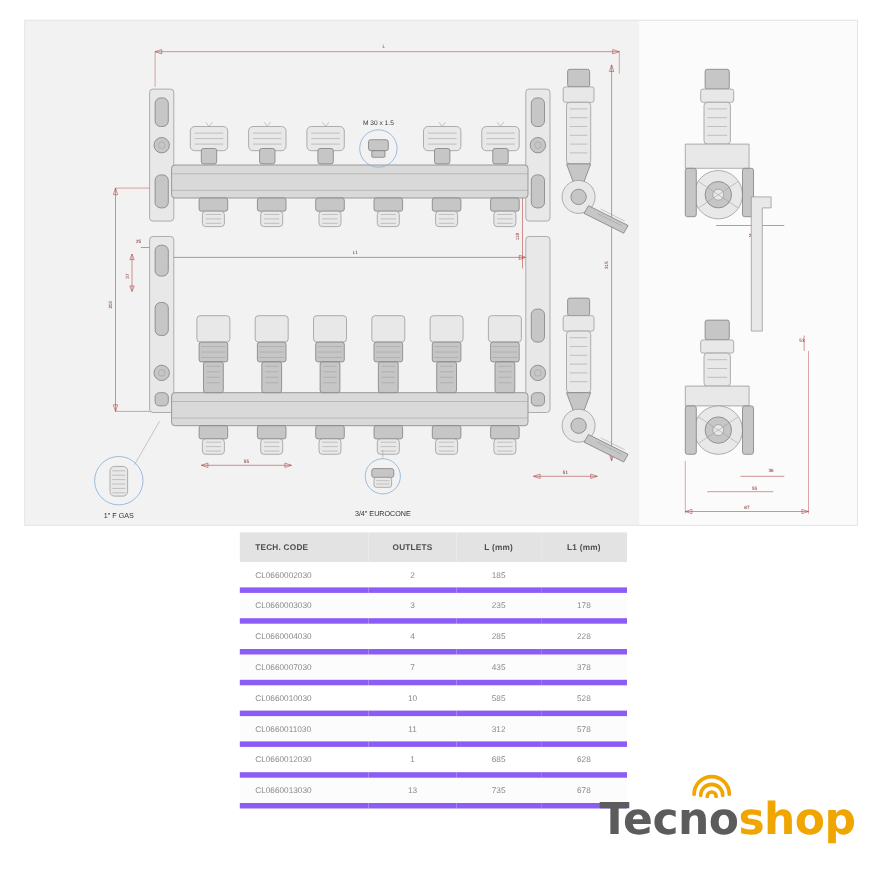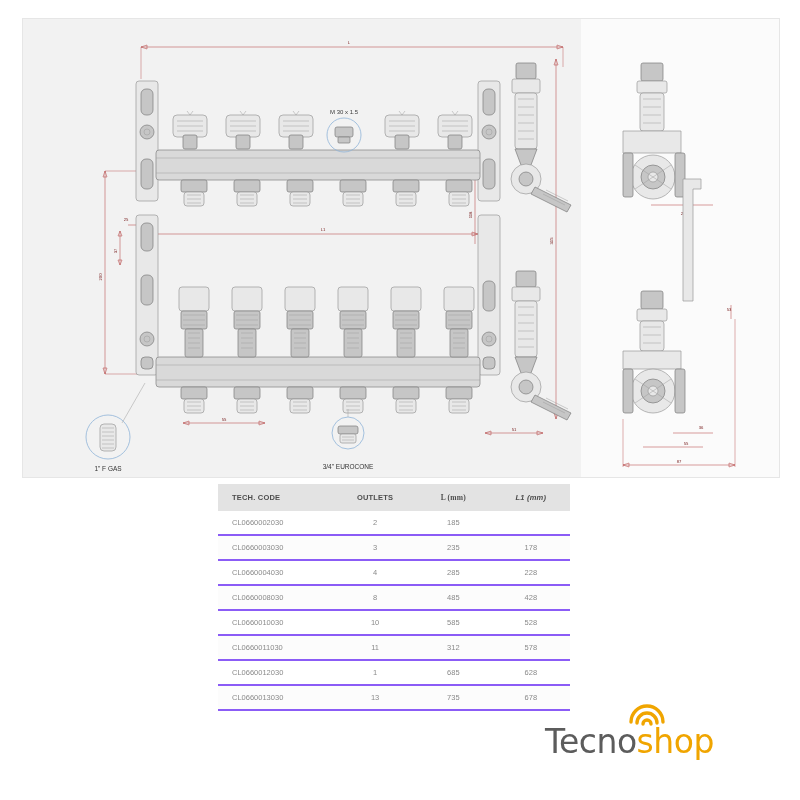--- a/index.html
+++ b/index.html
@@ -44,44 +44,44 @@
     color:#4d4d4d;
     font-weight:bold;
     font-size:7.5px;
     padding:9px 4px;
     border:none;
     letter-spacing:.2px;
     margin-left:48px;
   }
   .spec-table th.c0{text-align:left;padding-left:14px;width:110px;}
   .spec-table th.c1{width:80px;}
-  .spec-table th.c2{width:80px;font-family:Liberation Serif, serif;}
-  .spec-table th.c3{width:82px;font-style:italic;}
+  .spec-table th.c2{width:80px;}
+  .spec-table th.c3{width:82px;}
   .spec-table td{
     padding:7px 4px;
-    border-bottom:2px solid #8b5cf6;
+    border-bottom:5px solid #8b5cf6;
     color:#8a8a8a;
     font-size:7.5px;
     text-align:center;
     background:#ffffff;
   }
   .spec-table td.c0{text-align:left;padding-left:14px;}
   .spec-table tr:nth-child(even) td{background:#fcfcfc;}
 
   
   .logo{
     position:absolute;left:545px;top:700px;width:235px;height:70px;
   }
   .logo-word{
     position:absolute;left:0;top:22px;
     font-family:"DejaVu Sans", sans-serif;
-    font-size:33px;
+    font-size:40px;
     letter-spacing:-0.5px;
     color:#5c5c5c;
-    font-weight:400;
+    font-weight:700;
   }
   .logo-word .accent{color:#f0a500;}
   .logo-mark{position:absolute;left:82px;top:2px;width:40px;height:24px;}
 </style>
 </head>
 <body>
 
 <div class="drawing-panel">
   <div class="white-right"></div>
   <svg class="draw" viewBox="0 0 756 458" preserveAspectRatio="none">
@@ -433,24 +433,24 @@
       <td>235</td>
       <td>178</td>
     </tr>
     <tr>
       <td class="c0">CL0660004030</td>
       <td>4</td>
       <td>285</td>
       <td>228</td>
     </tr>
     <tr>
-      <td class="c0">CL0660008030</td>
-      <td>8</td>
-      <td>485</td>
-      <td>428</td>
+      <td class="c0">CL0660007030</td>
+      <td>7</td>
+      <td>435</td>
+      <td>378</td>
     </tr>
     <tr>
       <td class="c0">CL0660010030</td>
       <td>10</td>
       <td>585</td>
       <td>528</td>
     </tr>
     <tr>
       <td class="c0">CL0660011030</td>
       <td>11</td>

